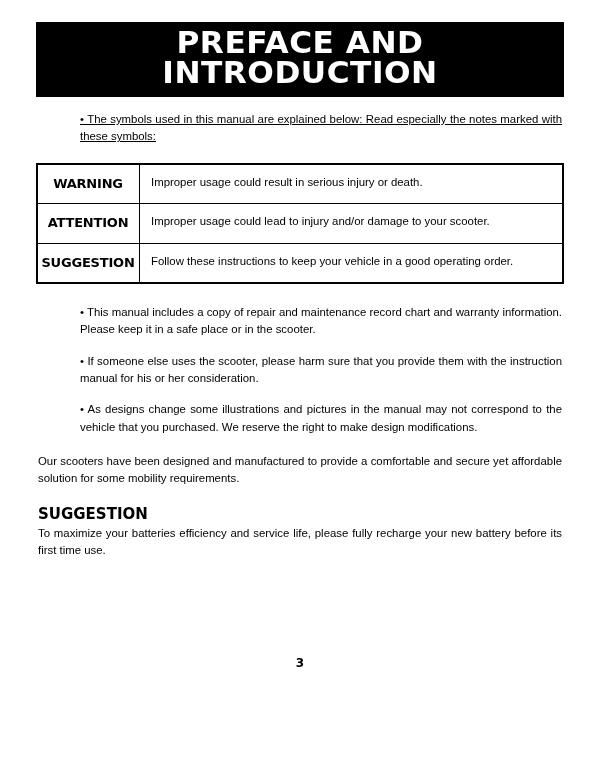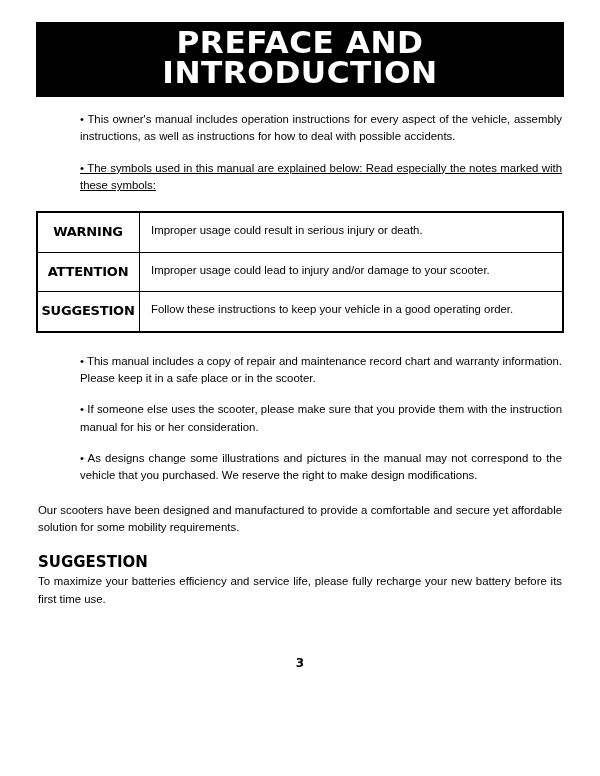--- a/index.html
+++ b/index.html
@@ -125,21 +125,20 @@
 <body>
 
 <div class="page">
 
   <div class="title-bar">
     <span class="title-text">PREFACE AND INTRODUCTION</span>
   </div>
 
 
   <div class="bullet-block">
-    <p>• This owner's manual includes operation instructions for every aspect of the vehicle, assembly instructions, as well as instructions for how to deal with possible accidents.</p>
     <p>•  The symbols used in this manual are explained below: Read especially the notes marked with these symbols:</p>
   </div>
 
   <table class="symbols">
     <tbody>
       <tr>
         <td class="label">WARNING</td>
         <td class="desc">Improper usage could result in serious injury or death.</td>
       </tr>
       <tr>
@@ -148,21 +147,21 @@
       </tr>
       <tr>
         <td class="label">SUGGESTION</td>
         <td class="desc">Follow these instructions to keep your vehicle in a good operating order.</td>
       </tr>
     </tbody>
   </table>
 
   <div class="lower-bullets">
     <p>• This manual includes a copy of repair and maintenance record chart and warranty information. Please keep it in a safe place or in the scooter.</p>
-    <p>•  If someone else uses the scooter, please make sure that you provide them with the instruction manual for his or her consideration.</p>
+    <p>•  If someone else uses the scooter, please harm sure that you provide them with the instruction manual for his or her consideration.</p>
     <p>• As designs change some illustrations and pictures in the manual may not correspond to the vehicle that you purchased. We reserve the right to make design modifications.</p>
   </div>
 
   <p class="body-text closing-para">Our scooters have been designed and manufactured to provide a comfortable and secure yet affordable solution for some mobility requirements.</p>
 
   <div class="section-head">SUGGESTION</div>
   <p class="body-text section-body">To maximize your batteries efficiency and service life, please fully recharge your new battery before its first time use.</p>
 
   <div class="page-number">3</div>
 

